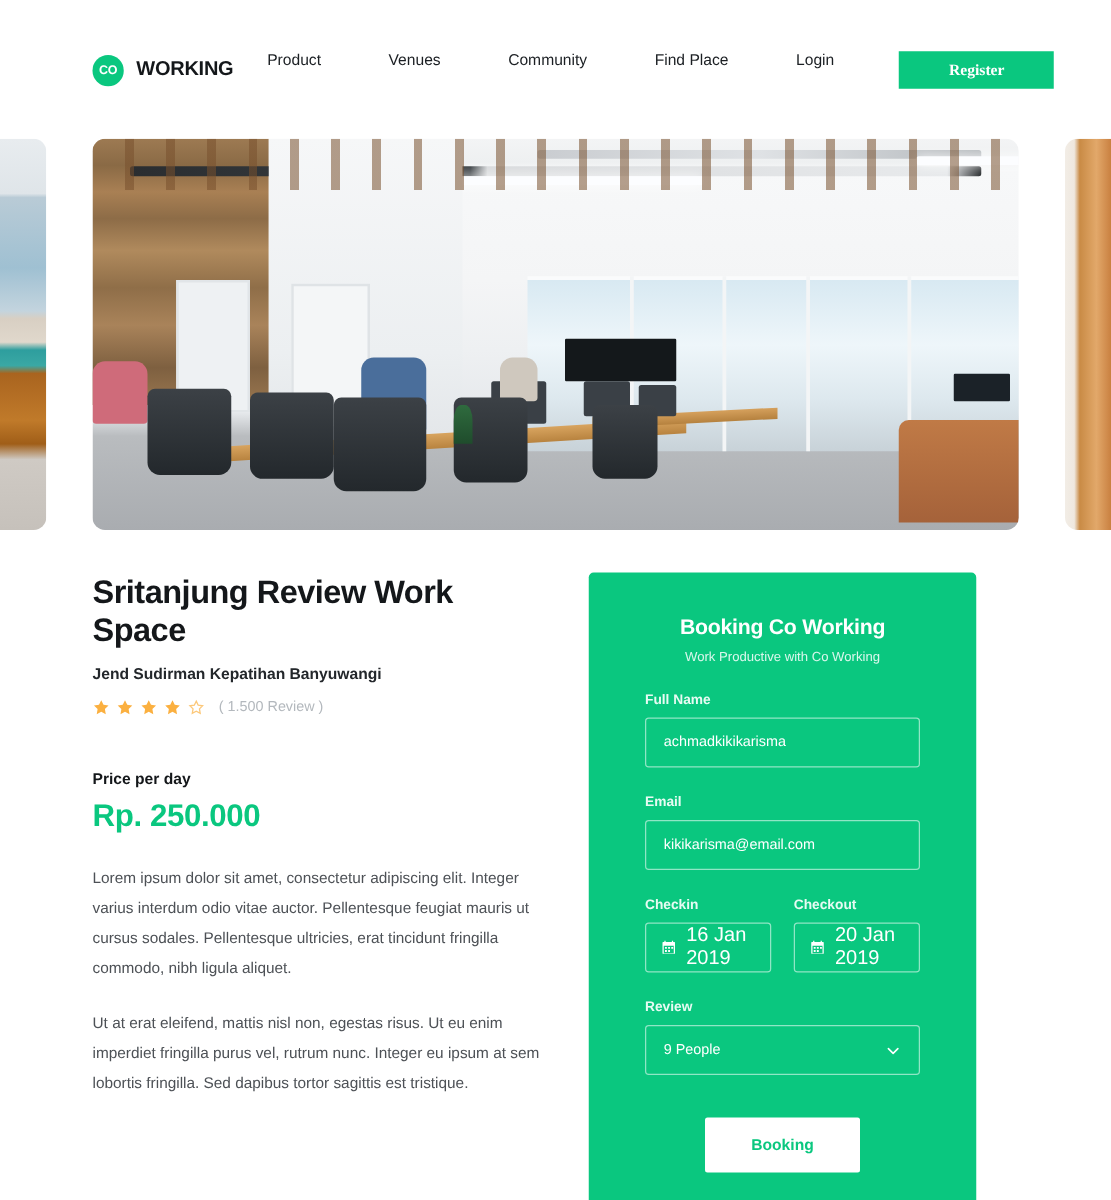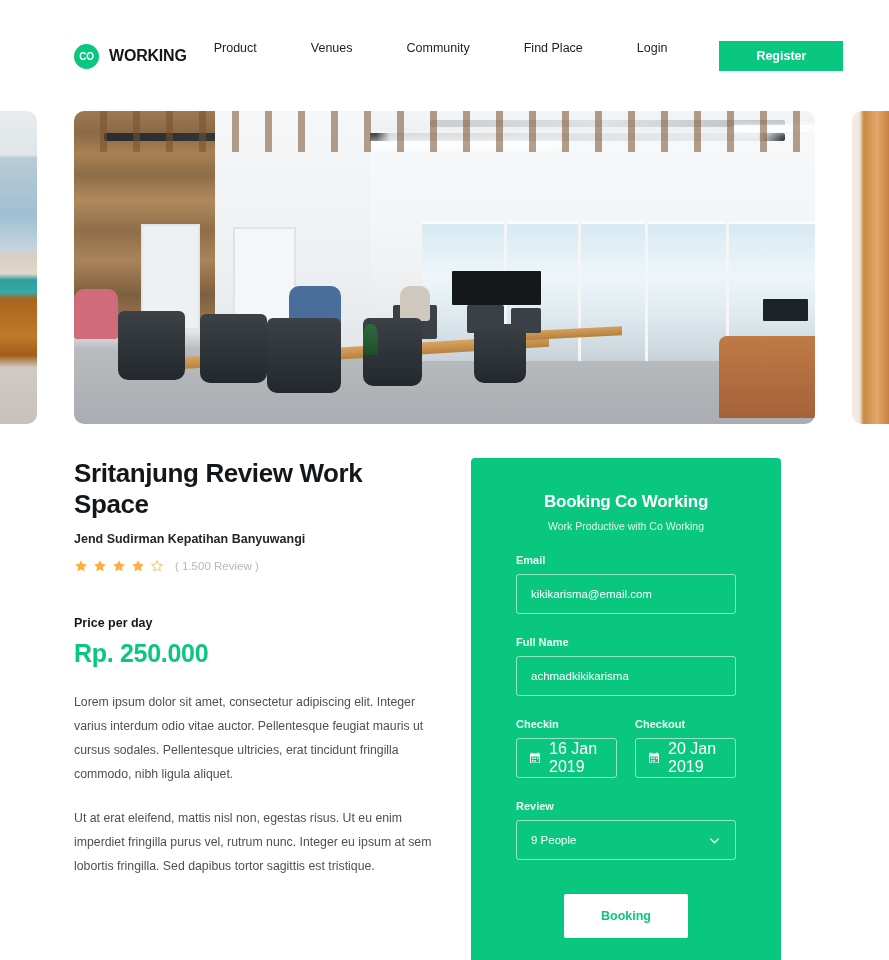--- a/index.html
+++ b/index.html
@@ -38,21 +38,21 @@
     font-size: 12.5px; color: #1b1f23; font-weight: 500;
     padding: 0 27px; cursor: pointer; white-space: nowrap;
   }
   .register-btn {
     margin-left: 25px;
     width: 124px; height: 30px;
     background: #0ac77f; color: #ffffff;
     font-size: 12.5px; font-weight: bold;
     display: flex; align-items: center; justify-content: center;
     border: none; cursor: pointer;
-    font-family: Liberation Sans, sans-serif;
+    font-family: Liberation Serif, serif;
   }
 
   
   .gallery {
     position: relative;
     height: 315px;
     margin-top: -1px;
   }
   .gal-img { position: absolute; top: 0; height: 313px; border-radius: 10px; overflow: hidden; }
   .gal-left  { left: -37px; width: 74px; }
@@ -388,27 +388,27 @@
 
     <p class="body-text">Lorem ipsum dolor sit amet, consectetur adipiscing elit. Integer varius interdum odio vitae auctor. Pellentesque feugiat mauris ut cursus sodales. Pellentesque ultricies, erat tincidunt fringilla commodo, nibh ligula aliquet.</p>
     <p class="body-text">Ut at erat eleifend, mattis nisl non, egestas risus. Ut eu enim imperdiet fringilla purus vel, rutrum nunc. Integer eu ipsum at sem lobortis fringilla. Sed dapibus tortor sagittis est tristique.</p>
   </div>
 
   <div class="booking-card">
     <div class="bk-title">Booking Co Working</div>
     <div class="bk-sub">Work Productive with Co Working</div>
 
     <div class="field">
+      <label class="field-label">Full Name</label>
+      <input class="field-input" type="text" value="achmadkikikarisma" style="">
+    </div>
+
+    <div class="field">
       <label class="field-label">Email</label>
       <input class="field-input" type="text" value="kikikarisma@email.com" style="">
-    </div>
-
-    <div class="field">
-      <label class="field-label">Full Name</label>
-      <input class="field-input" type="text" value="achmadkikikarisma" style="">
     </div>
 
     <div class="date-row">
       <div class="date-col">
         <label class="field-label">Checkin</label>
         <div class="date-box">
           <svg class="cal-icon" viewBox="0 0 24 24">
             <path fill="#ffffff" d="M7 1v2h10V1h2v2h2a1 1 0 011 1v17a1 1 0 01-1 1H3a1 1 0 01-1-1V4a1 1 0 011-1h2V1h2zM4 9v12h16V9H4zm2 2h3v3H6v-3zm5 0h3v3h-3v-3zm5 0h3v3h-3v-3zM6 16h3v3H6v-3zm5 0h3v3h-3v-3z"></path>
           </svg>
           <span>16 Jan 2019</span>

